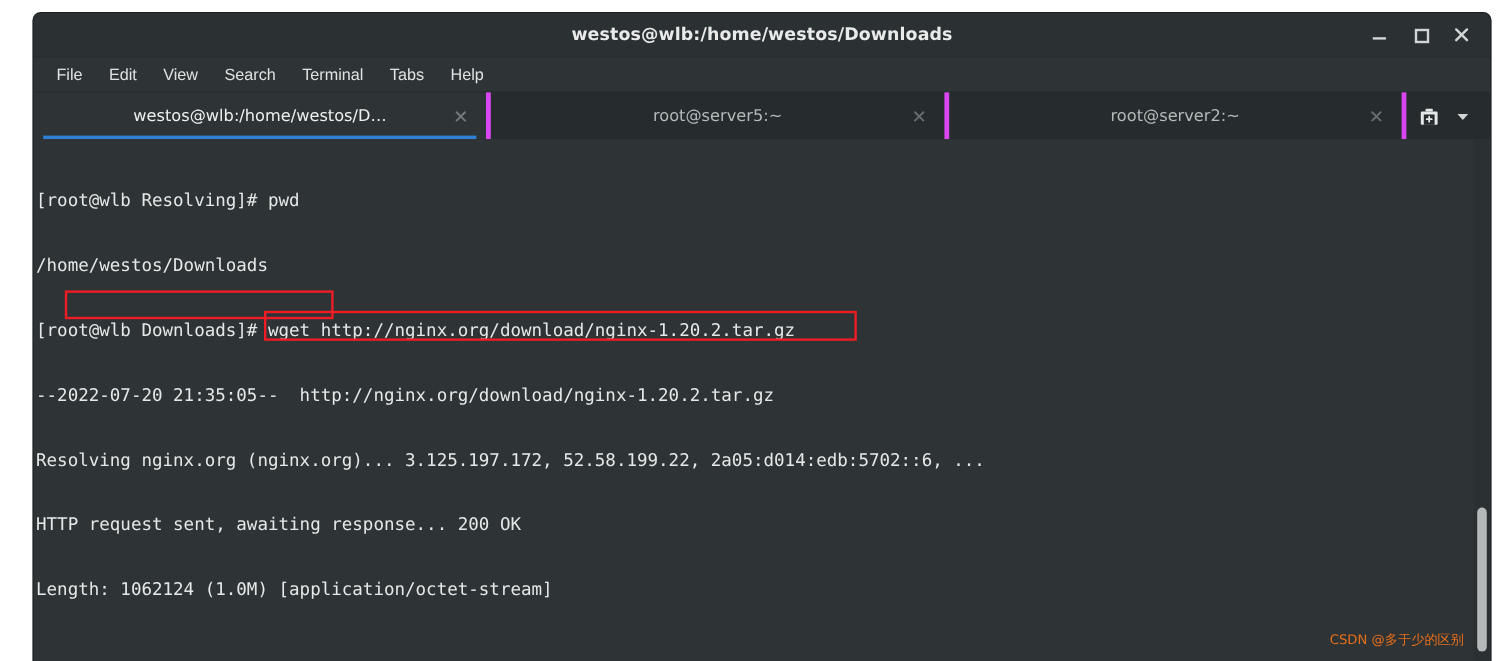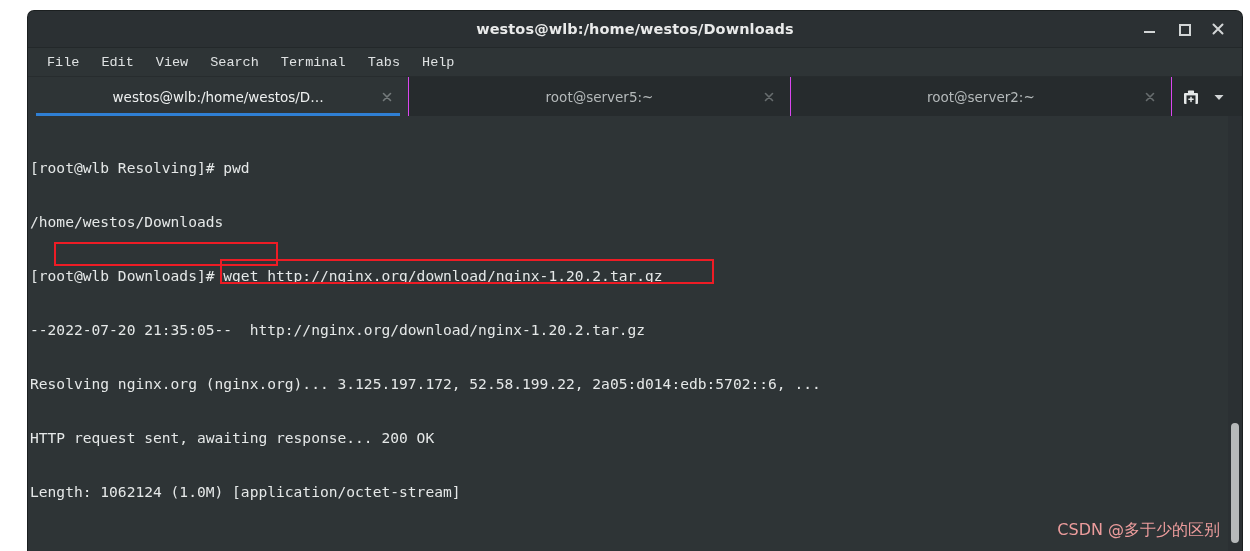--- a/index.html
+++ b/index.html
@@ -97,21 +97,21 @@
     background: #2e3436;
     display: flex;
     align-items: center;
     padding-left: 8px;
     border-bottom: 1px solid #272c2e;
   }
   .menu-item {
     color: #dfe2e3;
     font-size: 13.5px;
     padding: 3px 11px;
-    font-family: Liberation Mono, monospace;
+    font-family: Liberation Sans, sans-serif;
     cursor: default;
     border-radius: 3px;
   }
 
   
   .tabbar {
     height: 39px;
     background: #262b2d;
     display: flex;
     align-items: stretch;
@@ -124,21 +124,21 @@
     min-width: 0;
   }
   .tab {
     position: relative;
     display: flex;
     align-items: center;
     justify-content: center;
     flex: 1 1 0;
     min-width: 0;
     padding: 0 10px;
-    border-right: 1px solid #d946ef;
+    border-right: 4px solid #d946ef;
     cursor: default;
   }
   .tab .tab-label {
     color: #b4b9ba;
     font-size: 13.5px;
     white-space: nowrap;
     overflow: hidden;
     text-overflow: ellipsis;
     font-family: "DejaVu Sans", sans-serif;
   }
@@ -233,22 +233,22 @@
     height: 120px;
     background: #b6b9ba;
     border-radius: 4px;
   }
 
   
   .watermark {
     position: absolute;
     right: 22px;
     bottom: 12px;
-    color: #fca5a5;
-    font-size: 16px;
+    color: #f97316;
+    font-size: 11px;
     font-family: "DejaVu Sans", sans-serif;
     opacity: 0.92;
     white-space: nowrap;
   }
 </style>
 </head>
 <body>
 
 <div id="app">
 

